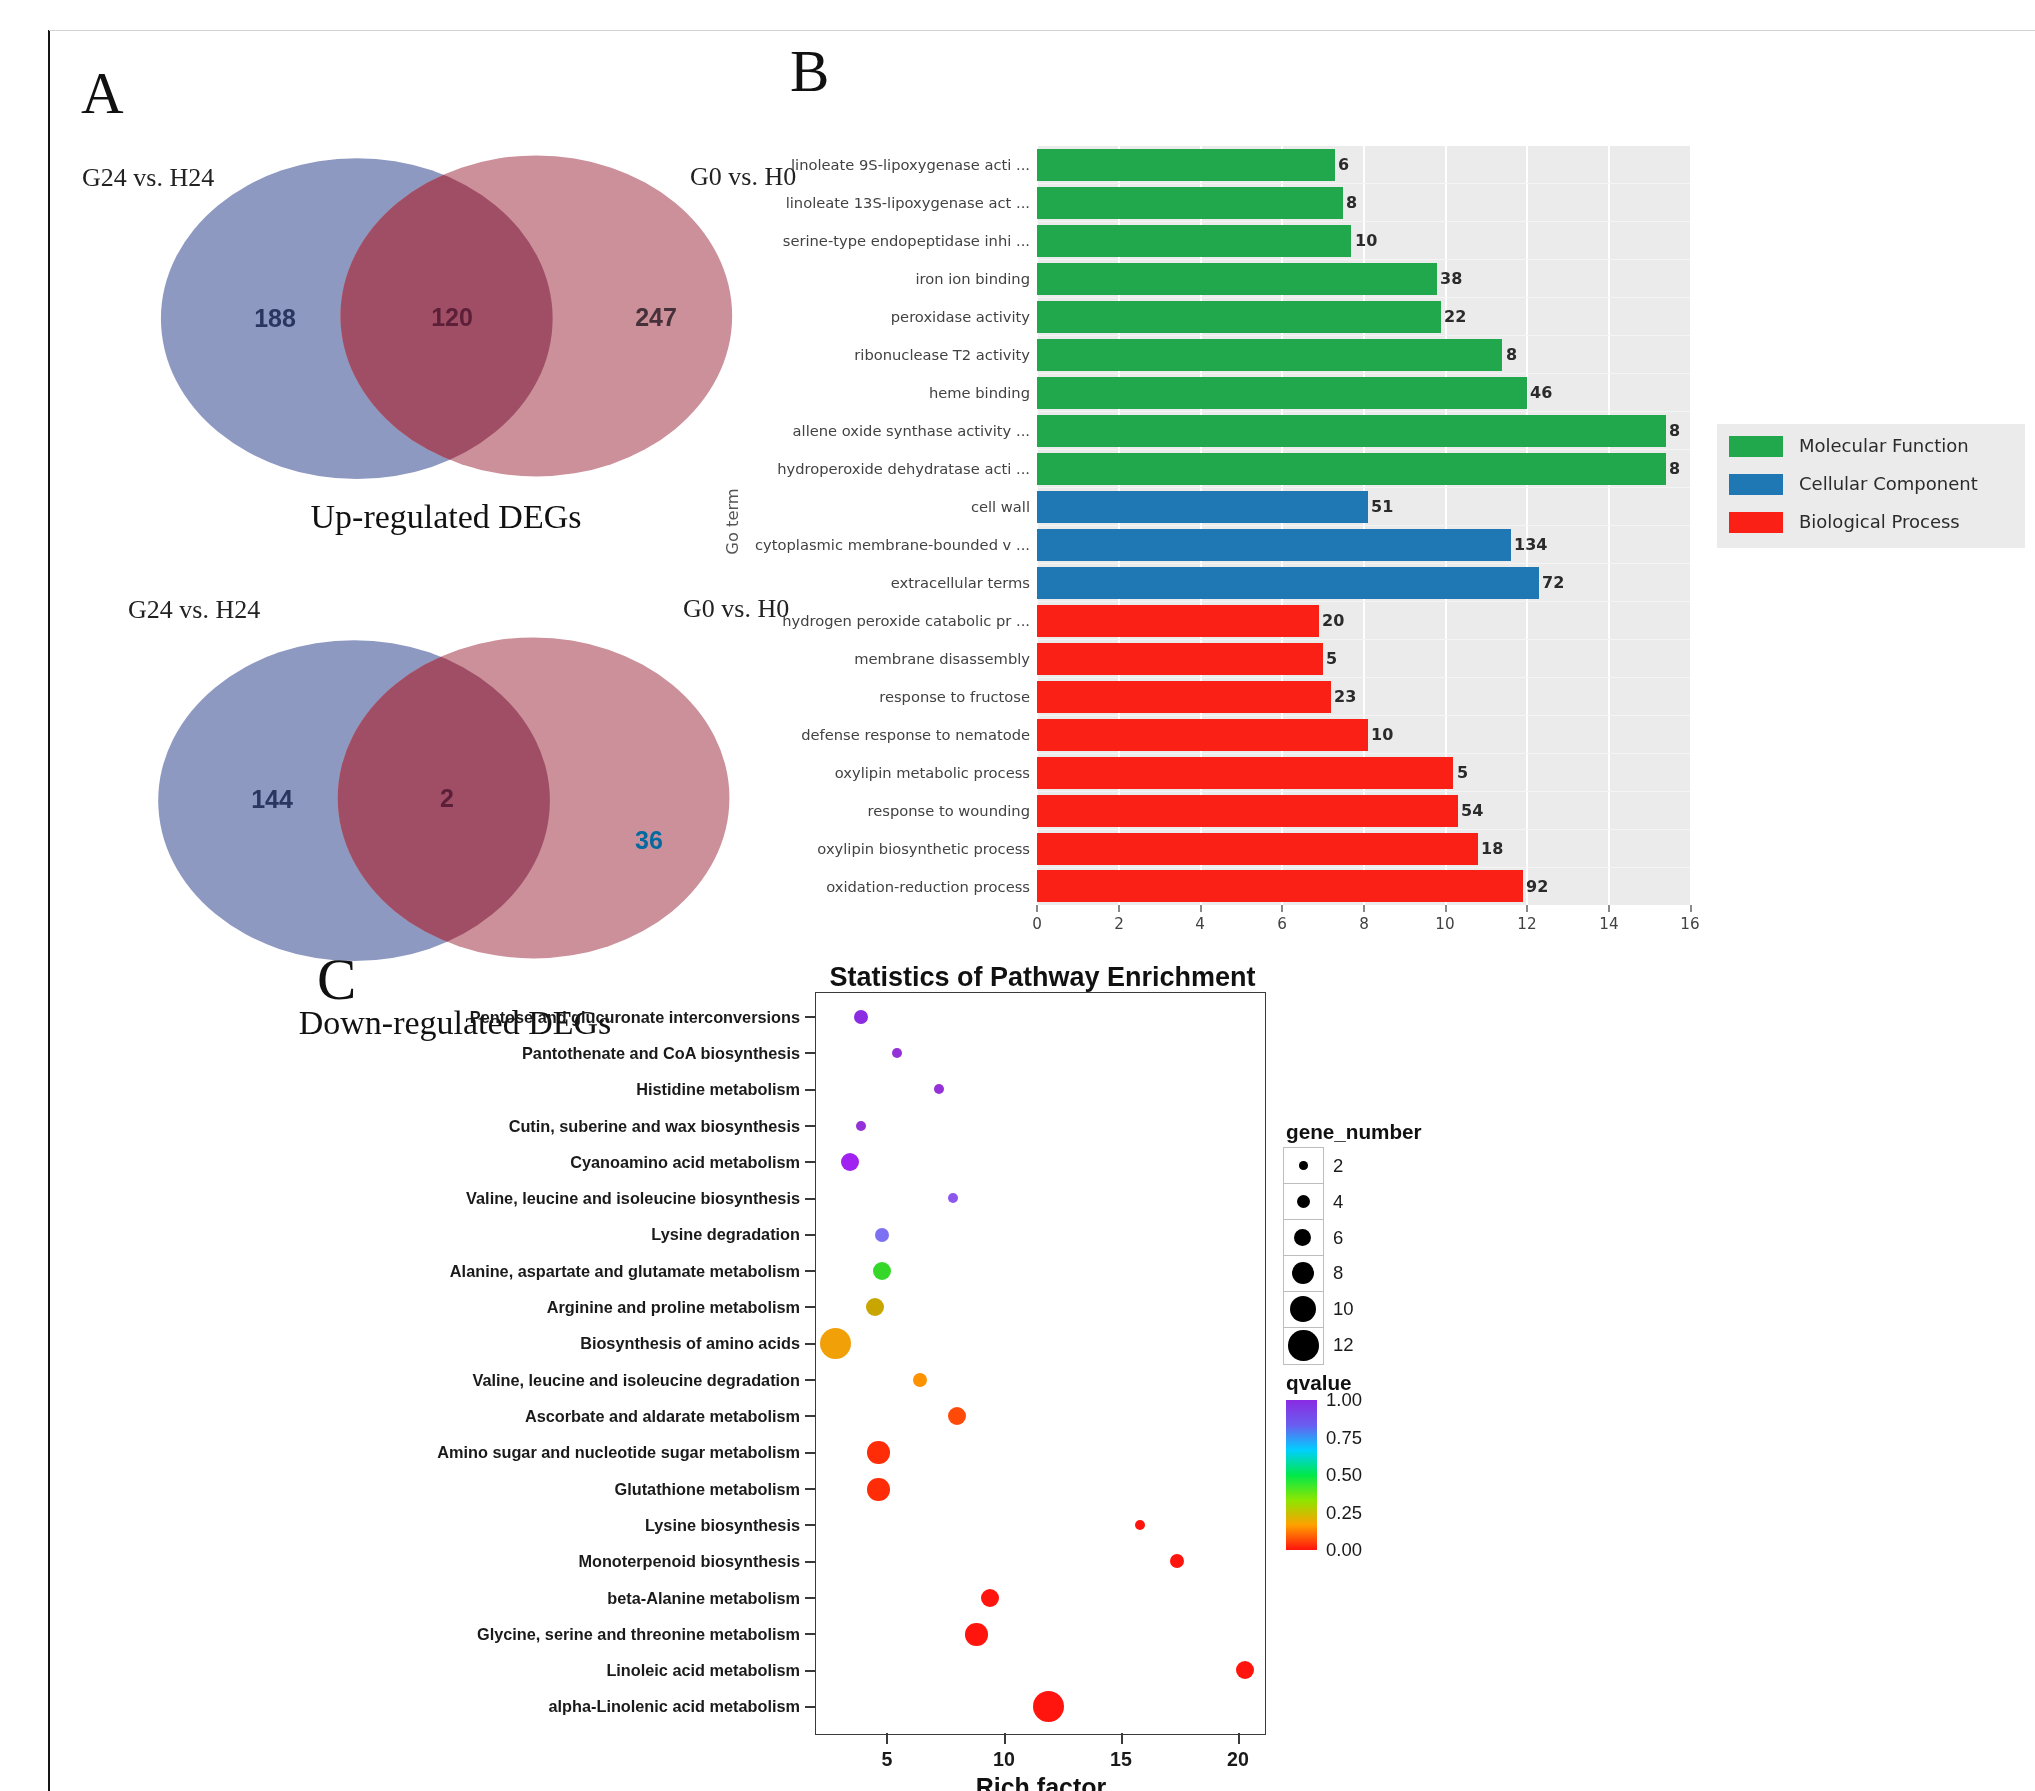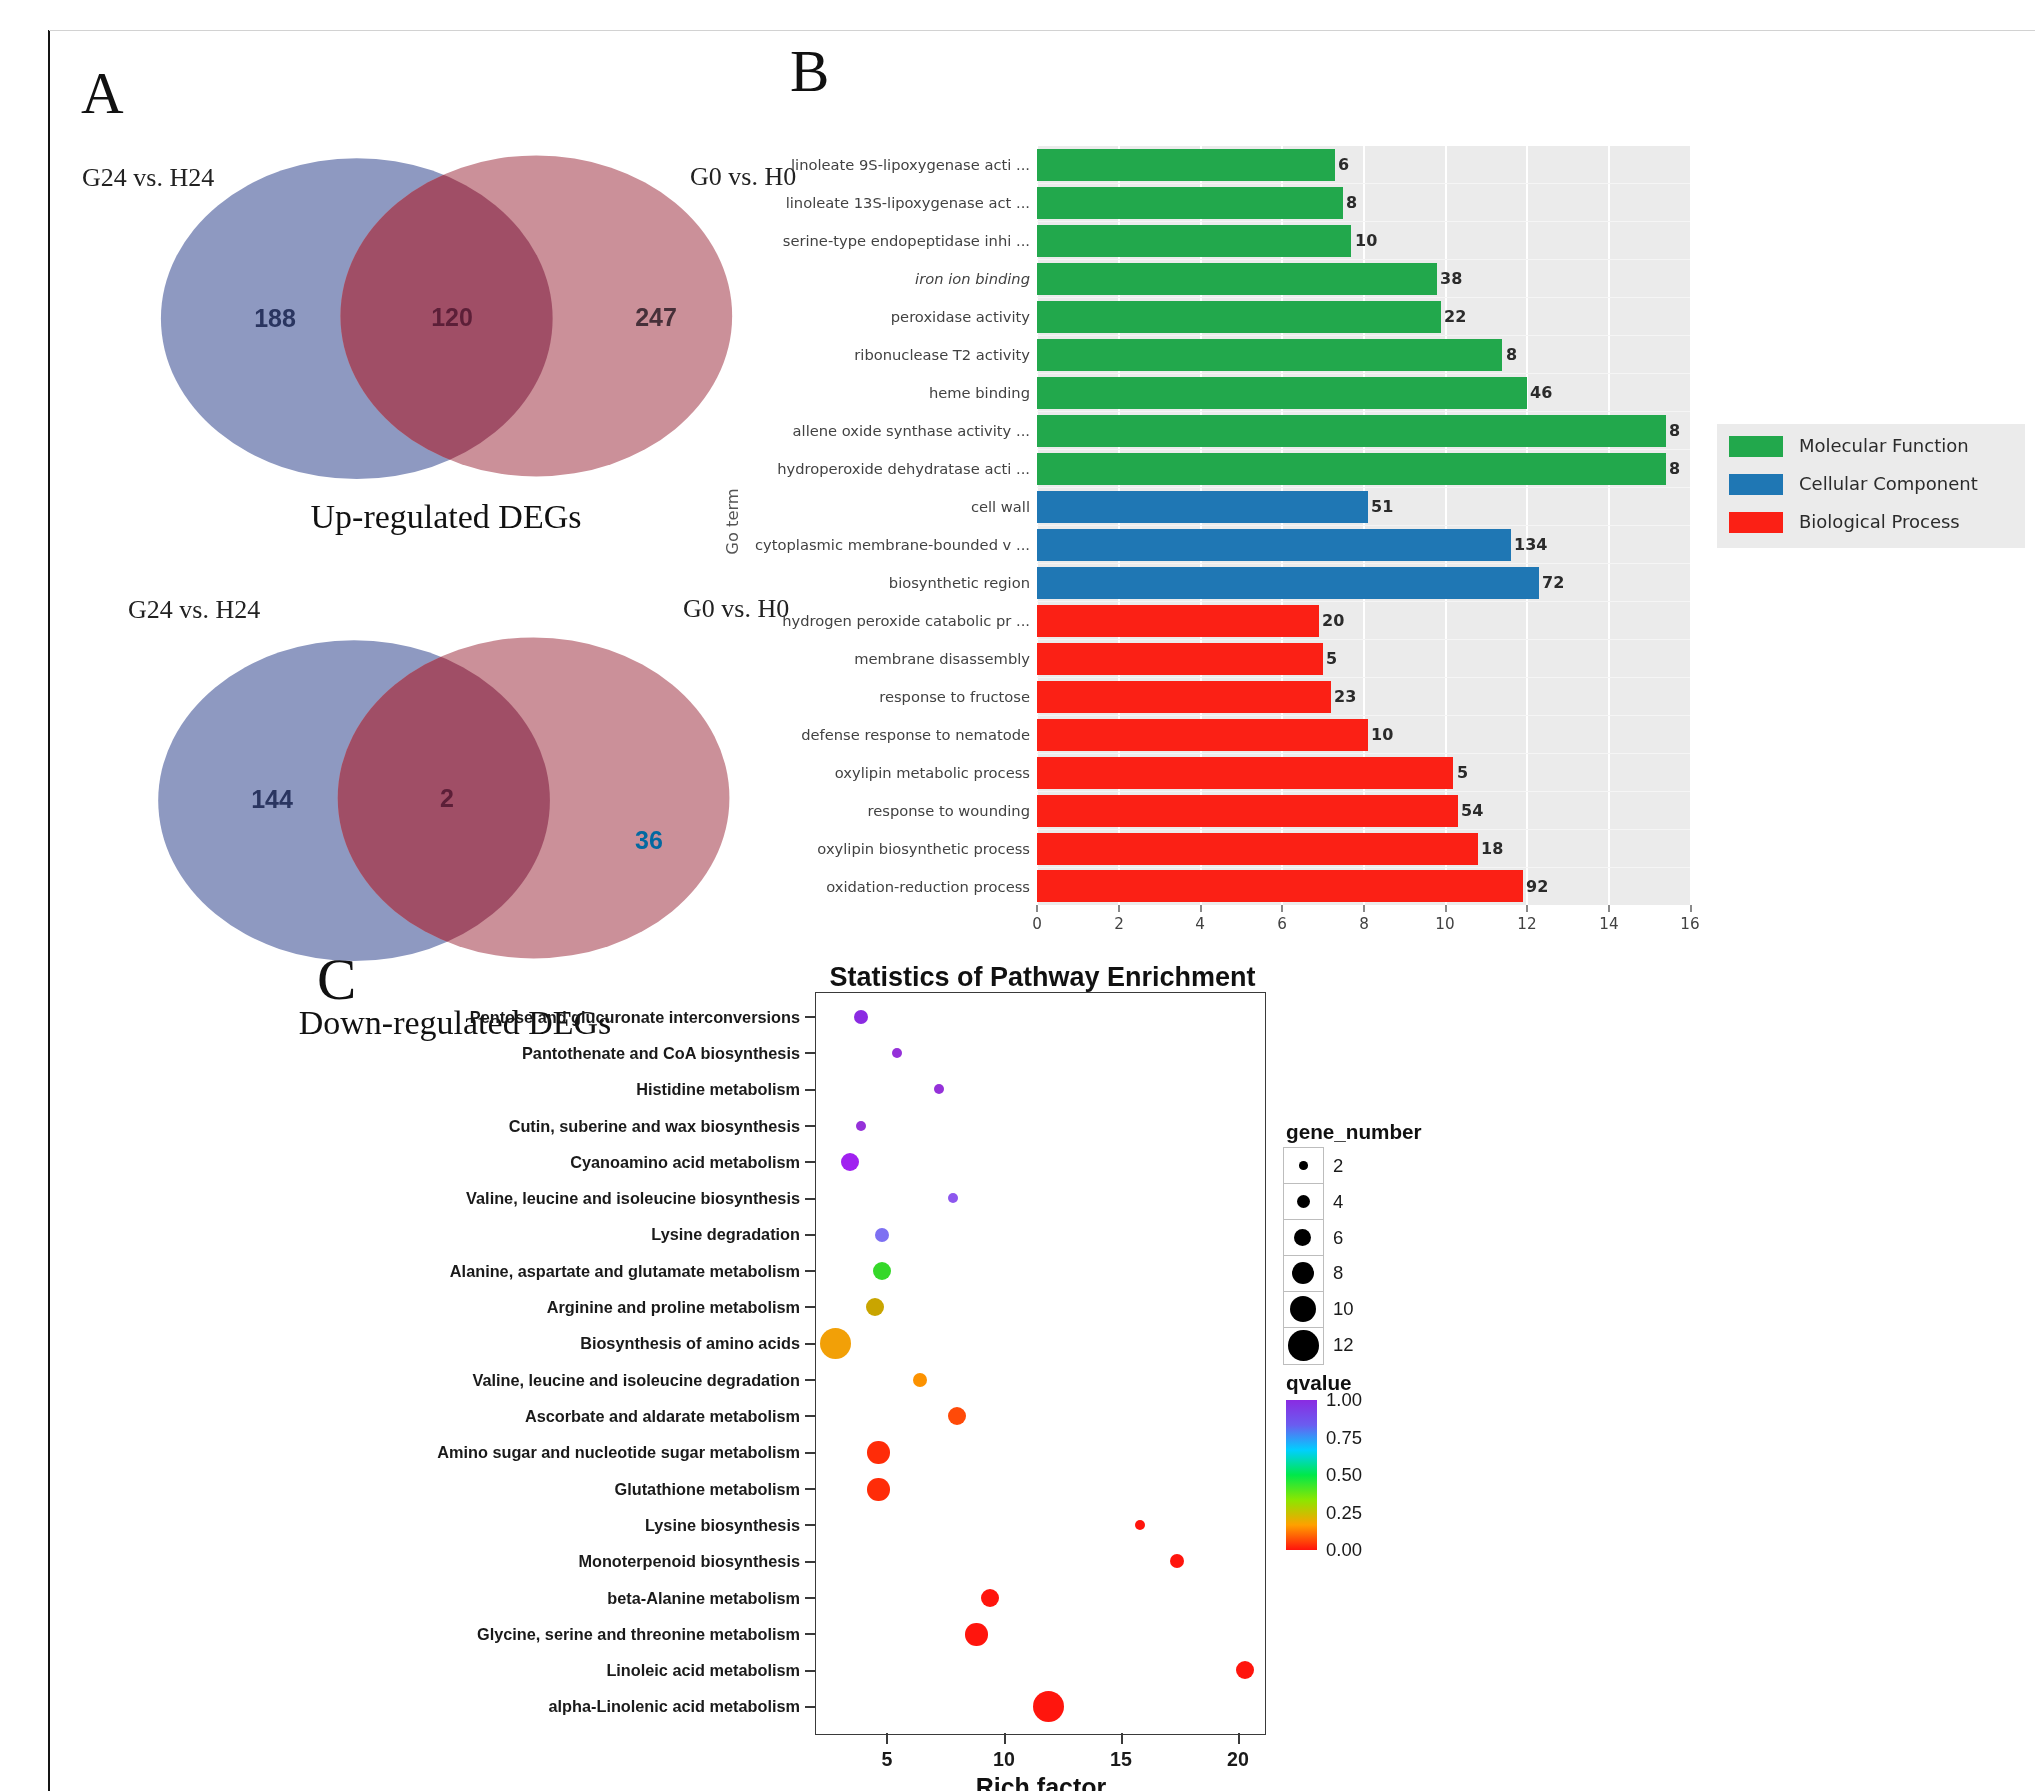--- a/index.html
+++ b/index.html
@@ -150,21 +150,21 @@
     <div class="abs" style="left: 1037px; top: 867px; width: 653px; height: 1.1px; background: rgb(245, 245, 245);"></div>
     <div class="abs b-cat" style="right: 1005px; top: 156px;">linoleate 9S-lipoxygenase acti ...</div>
     <div class="abs" style="left: 1037px; top: 149px; width: 298px; height: 32px; background: rgb(34, 168, 76);"></div>
     <div class="abs b-val" style="left: 1338px; top: 156px;">6</div>
     <div class="abs b-cat" style="right: 1005px; top: 194px;">linoleate 13S-lipoxygenase act ...</div>
     <div class="abs" style="left: 1037px; top: 187px; width: 306px; height: 32px; background: rgb(34, 168, 76);"></div>
     <div class="abs b-val" style="left: 1346px; top: 194px;">8</div>
     <div class="abs b-cat" style="right: 1005px; top: 232px;">serine-type endopeptidase inhi ...</div>
     <div class="abs" style="left: 1037px; top: 225px; width: 314px; height: 32px; background: rgb(34, 168, 76);"></div>
     <div class="abs b-val" style="left: 1355px; top: 232px;">10</div>
-    <div class="abs b-cat" style="right: 1005px; top: 270px; font-style: italic;">iron ion binding</div>
+    <div class="abs b-cat" style="right: 1005px; top: 270px;">iron ion binding</div>
     <div class="abs" style="left: 1037px; top: 263px; width: 400px; height: 32px; background: rgb(34, 168, 76);"></div>
     <div class="abs b-val" style="left: 1440px; top: 270px;">38</div>
     <div class="abs b-cat" style="right: 1005px; top: 308px;">peroxidase activity</div>
     <div class="abs" style="left: 1037px; top: 301px; width: 404px; height: 32px; background: rgb(34, 168, 76);"></div>
     <div class="abs b-val" style="left: 1444px; top: 308px;">22</div>
     <div class="abs b-cat" style="right: 1005px; top: 346px;">ribonuclease T2 activity</div>
     <div class="abs" style="left: 1037px; top: 339px; width: 465px; height: 32px; background: rgb(34, 168, 76);"></div>
     <div class="abs b-val" style="left: 1506px; top: 346px;">8</div>
     <div class="abs b-cat" style="right: 1005px; top: 384px;">heme binding</div>
     <div class="abs" style="left: 1037px; top: 377px; width: 490px; height: 32px; background: rgb(34, 168, 76);"></div>
@@ -174,21 +174,21 @@
     <div class="abs b-val" style="left: 1669px; top: 422px;">8</div>
     <div class="abs b-cat" style="right: 1005px; top: 460px;">hydroperoxide dehydratase acti ...</div>
     <div class="abs" style="left: 1037px; top: 453px; width: 629px; height: 32px; background: rgb(34, 168, 76);"></div>
     <div class="abs b-val" style="left: 1669px; top: 460px;">8</div>
     <div class="abs b-cat" style="right: 1005px; top: 498px;">cell wall</div>
     <div class="abs" style="left: 1037px; top: 491px; width: 331px; height: 32px; background: rgb(31, 119, 180);"></div>
     <div class="abs b-val" style="left: 1371px; top: 498px;">51</div>
     <div class="abs b-cat" style="right: 1005px; top: 536px;">cytoplasmic membrane-bounded v ...</div>
     <div class="abs" style="left: 1037px; top: 529px; width: 474px; height: 32px; background: rgb(31, 119, 180);"></div>
     <div class="abs b-val" style="left: 1514px; top: 536px;">134</div>
-    <div class="abs b-cat" style="right: 1005px; top: 574px;">biosynthetic region</div>
+    <div class="abs b-cat" style="right: 1005px; top: 574px;">extracellular terms</div>
     <div class="abs" style="left: 1037px; top: 567px; width: 502px; height: 32px; background: rgb(31, 119, 180);"></div>
     <div class="abs b-val" style="left: 1542px; top: 574px;">72</div>
     <div class="abs b-cat" style="right: 1005px; top: 612px;">hydrogen peroxide catabolic pr ...</div>
     <div class="abs" style="left: 1037px; top: 605px; width: 282px; height: 32px; background: rgb(251, 32, 21);"></div>
     <div class="abs b-val" style="left: 1322px; top: 612px;">20</div>
     <div class="abs b-cat" style="right: 1005px; top: 650px;">membrane disassembly</div>
     <div class="abs" style="left: 1037px; top: 643px; width: 286px; height: 32px; background: rgb(251, 32, 21);"></div>
     <div class="abs b-val" style="left: 1326px; top: 650px;">5</div>
     <div class="abs b-cat" style="right: 1005px; top: 688px;">response to fructose</div>
     <div class="abs" style="left: 1037px; top: 681px; width: 294px; height: 32px; background: rgb(251, 32, 21);"></div>

